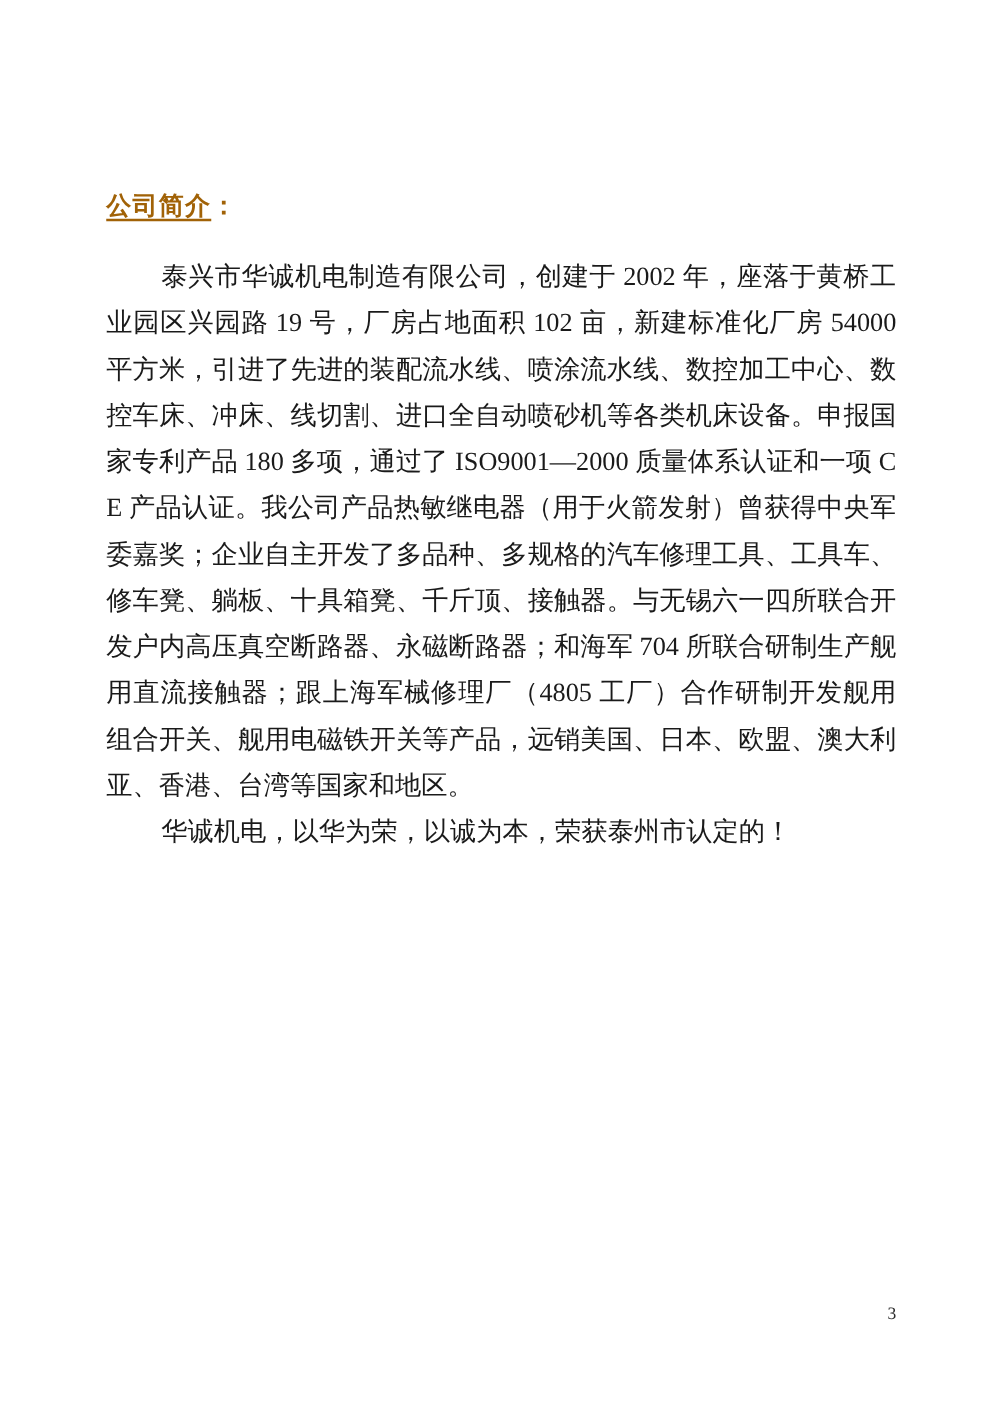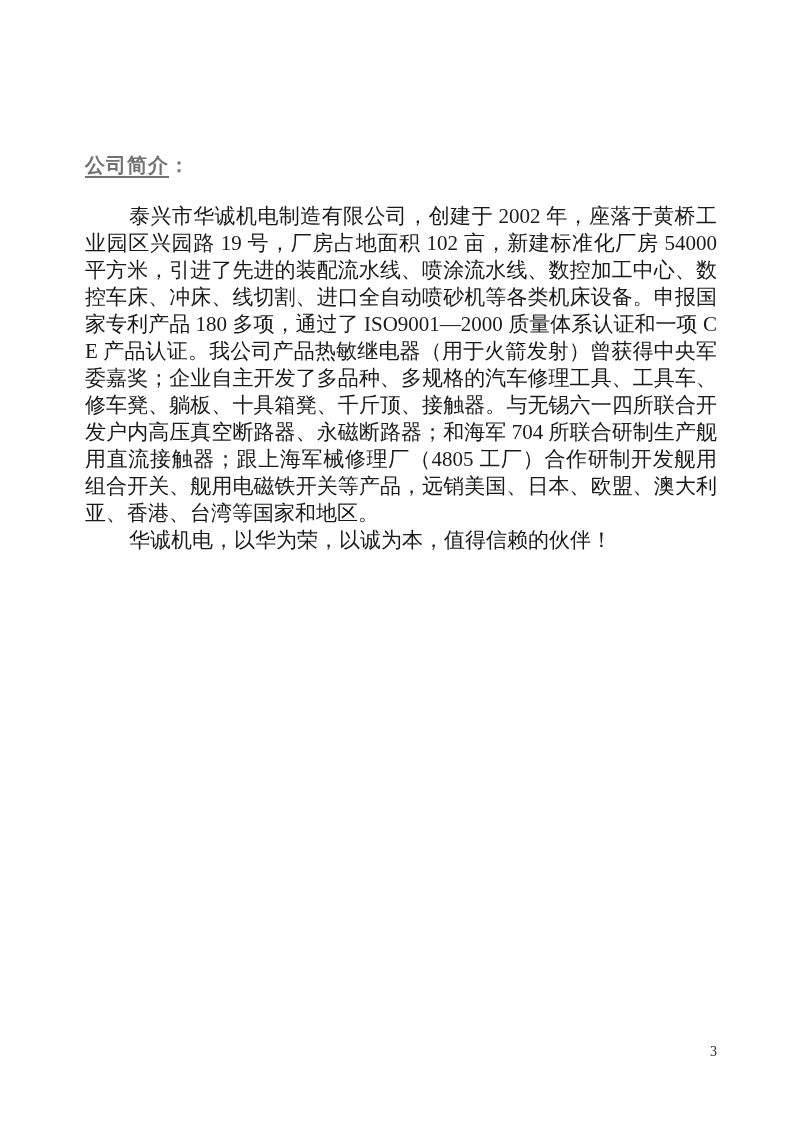--- a/index.html
+++ b/index.html
@@ -21,32 +21,32 @@
     top: 153px;
     width: 632px;
   }
   .heading {
     margin: 0 0 26px 0;
     font-family: "Liberation Sans", sans-serif;
     font-size: 20px;
     font-weight: 700;
     line-height: 24px;
     letter-spacing: 1px;
-    color: #737373;
+    color: #a16207;
   }
   .heading-text {
     text-decoration: underline;
     text-decoration-thickness: 2px;
     text-underline-offset: 4px;
   }
   .para {
     margin: 0;
     font-family: "Liberation Serif", serif;
     font-size: 21px;
-    line-height: 27px;
+    line-height: 37px;
     text-align: justify;
     text-indent: 44px;
     color: #1a1a1a;
     word-break: break-all;
   }
   .page-footer {
     position: absolute;
     left: 85px;
     top: 1042px;
     width: 632px;
@@ -61,19 +61,19 @@
 </head>
 <body>
 
 <div class="page">
   <div class="doc-content">
     <h1 class="heading"><span class="heading-text">公司简介</span><span class="heading-colon">：</span></h1>
 
     <p class="para">泰兴市华诚机电制造有限公司，创建于 2002 年，座落于黄桥工业园区兴园路 19 号，厂房占地面积 102 亩，新建标准化厂房 54000 平方米，引进了先进的装配流水线、喷涂流水线、数控加工中心、数控车床、冲床、线切割、进口全自动喷砂机等各类机床设备。申报国家专利产品 180 多项，通过了 ISO9001—2000 质量体系认证和一项 CE 产品认证。我公司产品热敏继电器（用于火箭发射）曾获得中央军委嘉奖；企业自主开发了多品种、多规格的汽车修理工具、工具车、修车凳、躺板、十具箱凳、千斤顶、接触器。与无锡六一四所联合开发户内高压真空断路器、永磁断路器；和海军 704 所联合研制生产舰用直流接触器；跟上海军械修理厂（4805 工厂）合作研制开发舰用组合开关、舰用电磁铁开关等产品，远销美国、日本、欧盟、澳大利亚、香港、台湾等国家和地区。</p>
 
 
-    <p class="para">华诚机电，以华为荣，以诚为本，值得信赖的伙伴！</p>
+    <p class="para">华诚机电，以华为荣，以诚为本，荣获泰州市认定的！</p>
   </div>
 
   <div class="page-footer">
     <span class="page-number">3</span>
   </div>
 </div>
 
 </body></html>

